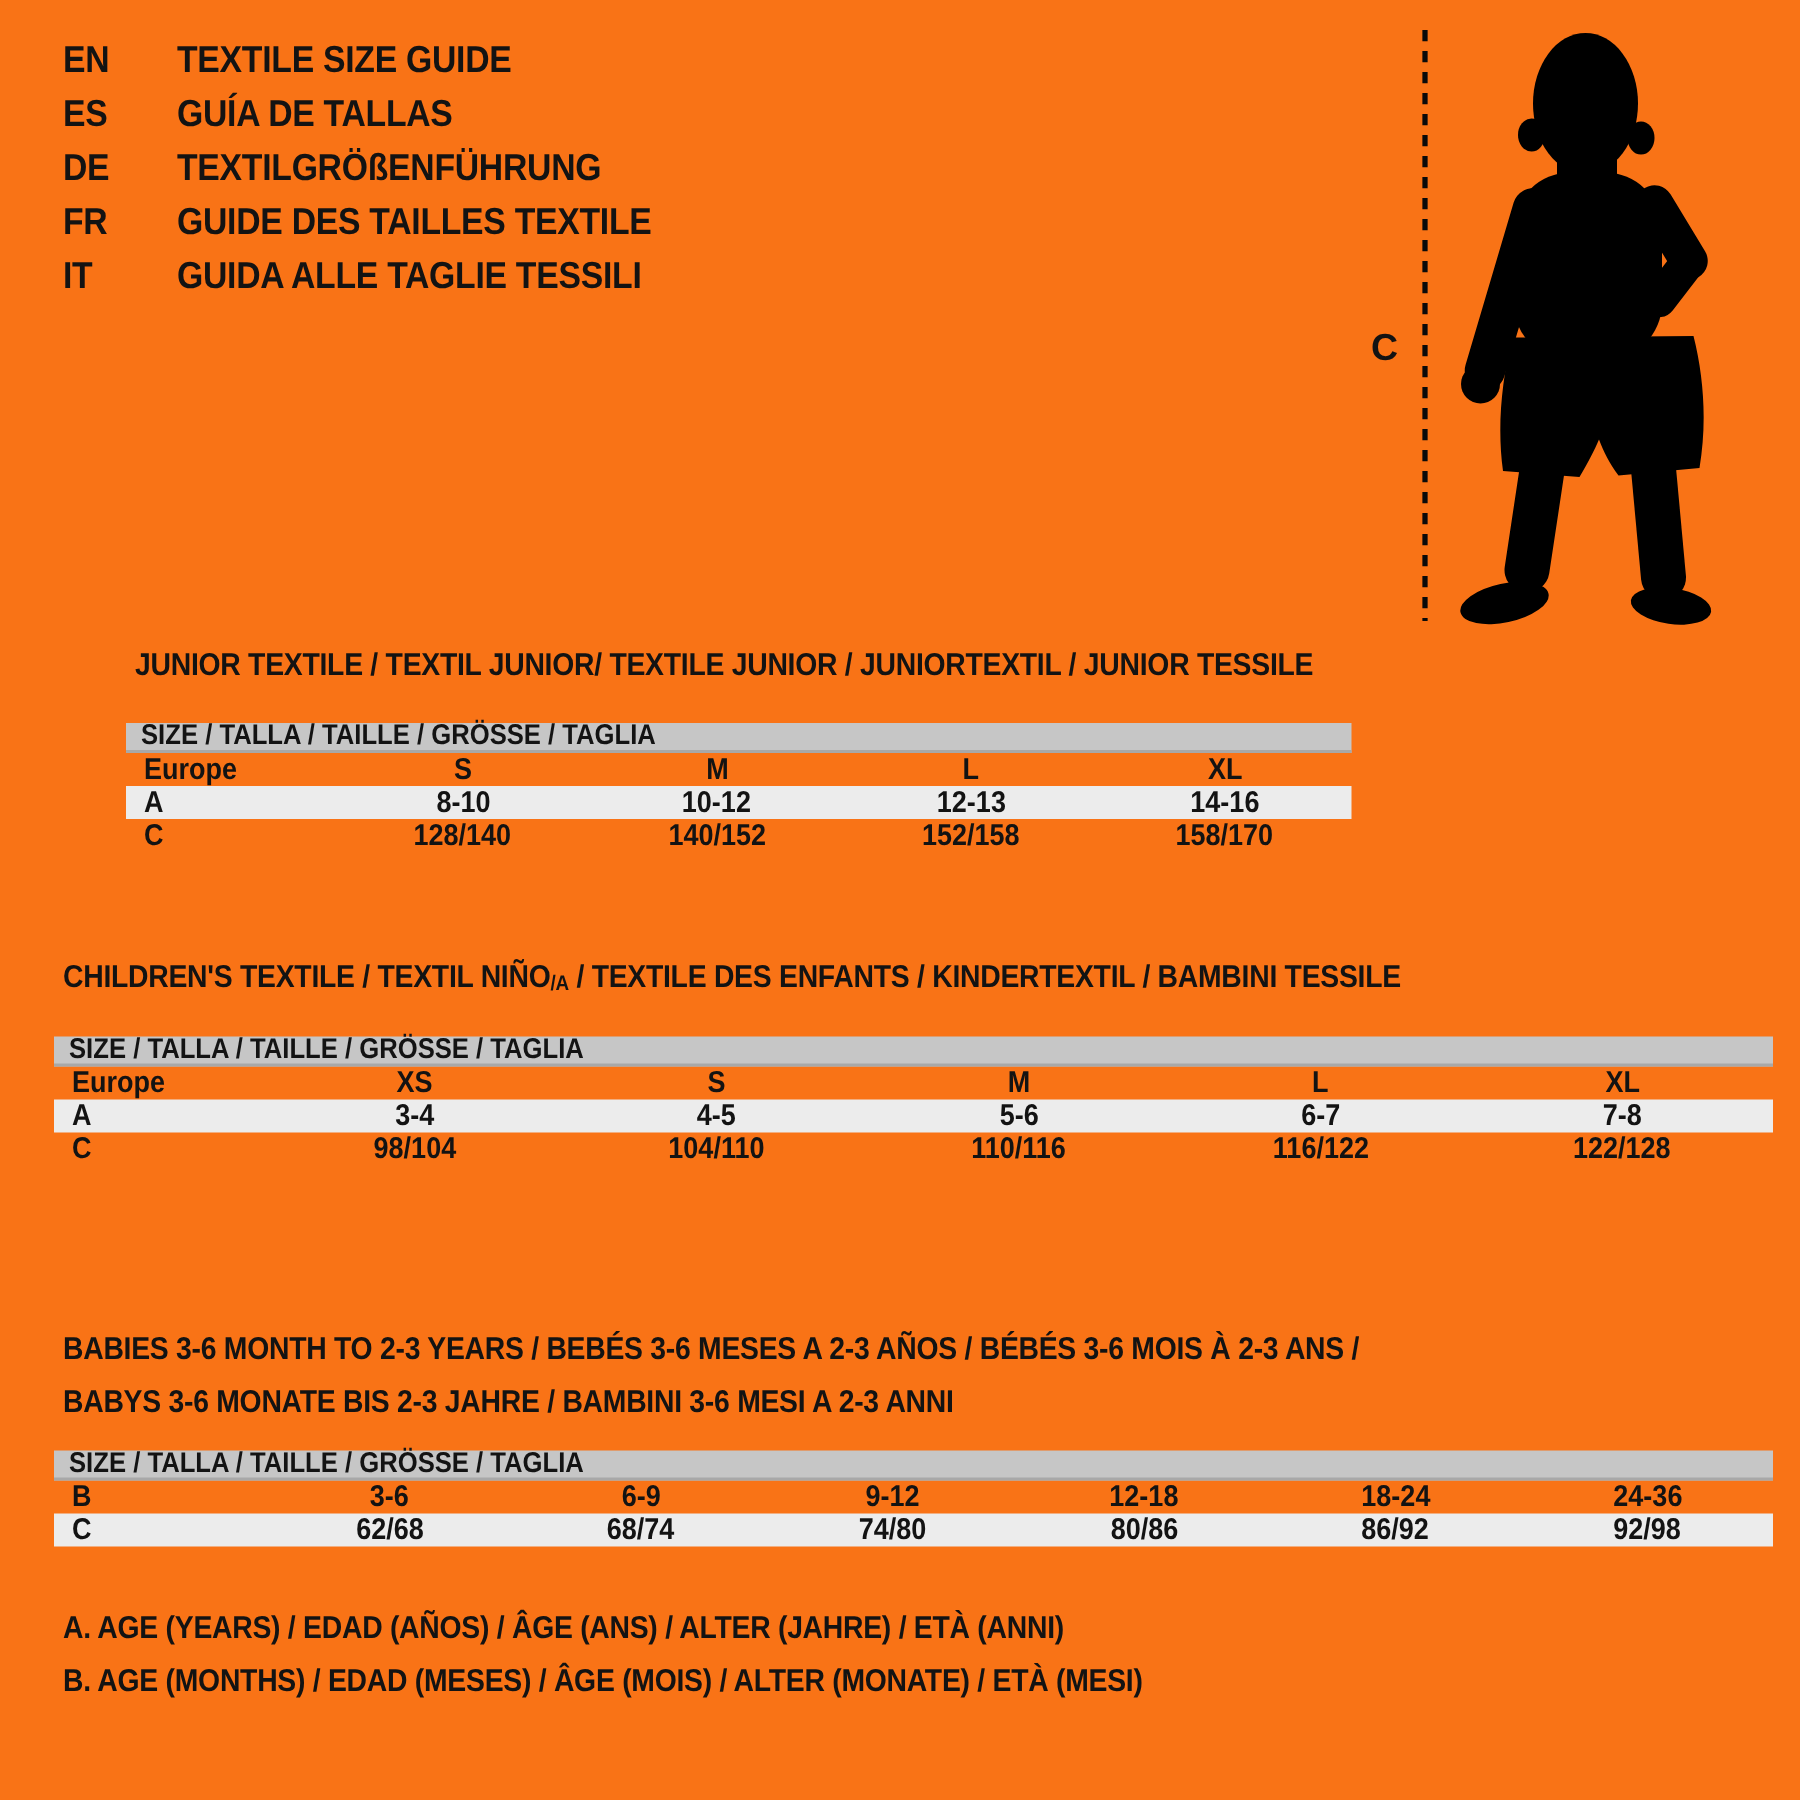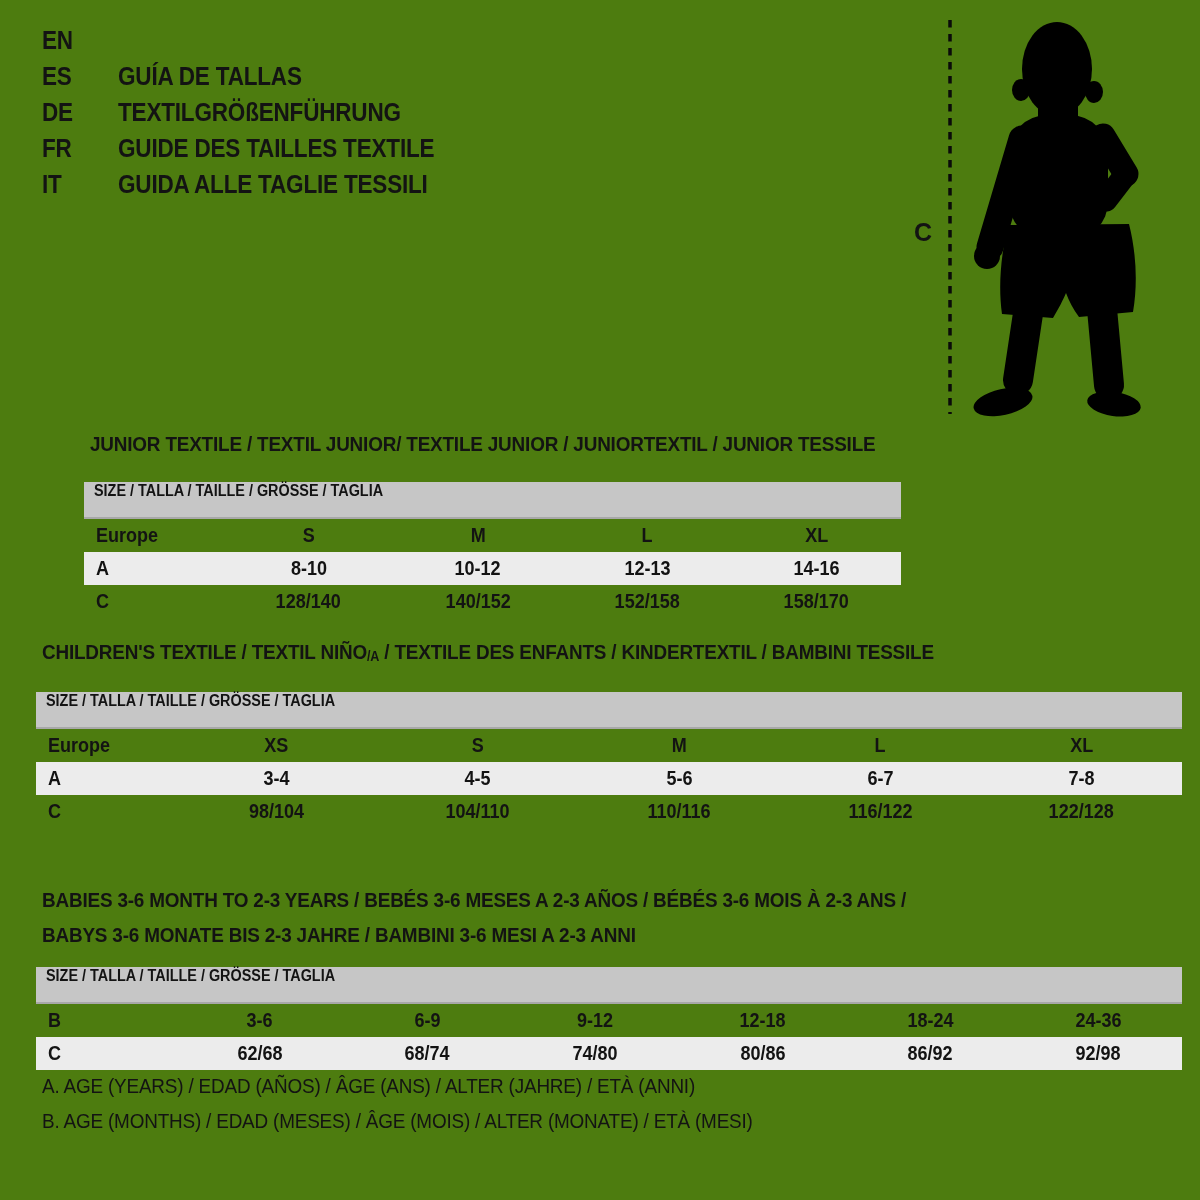--- a/index.html
+++ b/index.html
@@ -1,17 +1,17 @@
 <!DOCTYPE html>
 <html style="--bar: #c6c6c6; --bar-border: #a8a8a8; --shade: #ececec;"><head>
 <meta charset="utf-8">
 <style>
   html,body{margin:0;padding:0;background:#ffffff;}
   .canvas{
-    position:relative;width:1200px;height:1200px;background:#4d7c0f;
+    position:relative;width:1200px;height:1200px;background:#f97316;
     font-family:"Liberation Sans", sans-serif;color:#131313;overflow:hidden;
   }
   
   .tw{display:inline-block;transform:scaleX(0.9);transform-origin:0 50%;white-space:nowrap;}
   .twc{display:inline-block;transform:scaleX(0.9);transform-origin:50% 50%;white-space:nowrap;}
   .twrap{display:inline-block;transform:scaleX(0.9);transform-origin:0 0;}
 
   
   .lang-block{position:absolute;left:42px;top:26px;}
   .lang-row{display:flex;align-items:baseline;height:36px;font-size:25px;font-weight:bold;letter-spacing:-0.2px;}
@@ -31,42 +31,43 @@
   .sec-babies .section-title{line-height:35px;}
   .small-part{font-size:14px;display:inline-block;transform:translateY(2px);}
 
   .size-table{margin-top:26px;}
   .sec-babies .size-table{margin-top:15px;}
   .sec-junior  .size-table{width:817px;}
   .sec-children .size-table{width:1146px;}
   .sec-babies  .size-table{width:1146px;}
 
   .size-bar{
-    height:37px;box-sizing:border-box;background:var(--bar,#c6c6c6);
+    height:20px;box-sizing:border-box;background:var(--bar,#c6c6c6);
     border-bottom:2px solid var(--bar-border,#a8a8a8);
-    display:flex;padding-left:10px;
-    font-size:16px;font-weight:bold;
+    display:flex;align-items:center;padding-left:10px;
+    font-size:19px;font-weight:bold;
   }
-  .trow{display:flex;align-items:center;height:33px;font-size:20px;font-weight:bold;}
+  .trow{display:flex;align-items:center;height:22px;font-size:20px;font-weight:bold;}
   .trow.shaded{background:var(--shade,#ececec);}
   .tlabel{width:140px;flex:0 0 140px;box-sizing:border-box;padding-left:12px;text-align:left;}
   .tcell{flex:1 1 0;text-align:center;}
 
   
   .legend{position:absolute;left:42px;top:1068px;}
-  .legend-line{font-size:21px;font-weight:normal;line-height:35px;letter-spacing:-0.2px;}
+  .legend-line{font-size:21px;font-weight:bold;line-height:35px;letter-spacing:-0.2px;}
 </style>
 </head>
 <body>
 
 <div class="canvas">
 
   <div class="lang-block">
     <div class="lang-row">
       <span class="lang-code"><span class="tw">EN</span></span>
+      <span><span class="tw">TEXTILE SIZE GUIDE</span></span>
     </div>
     <div class="lang-row">
       <span class="lang-code"><span class="tw">ES</span></span>
       <span><span class="tw">GUÍA DE TALLAS</span></span>
     </div>
     <div class="lang-row">
       <span class="lang-code"><span class="tw">DE</span></span>
       <span><span class="tw">TEXTILGRÖßENFÜHRUNG</span></span>
     </div>
     <div class="lang-row">

